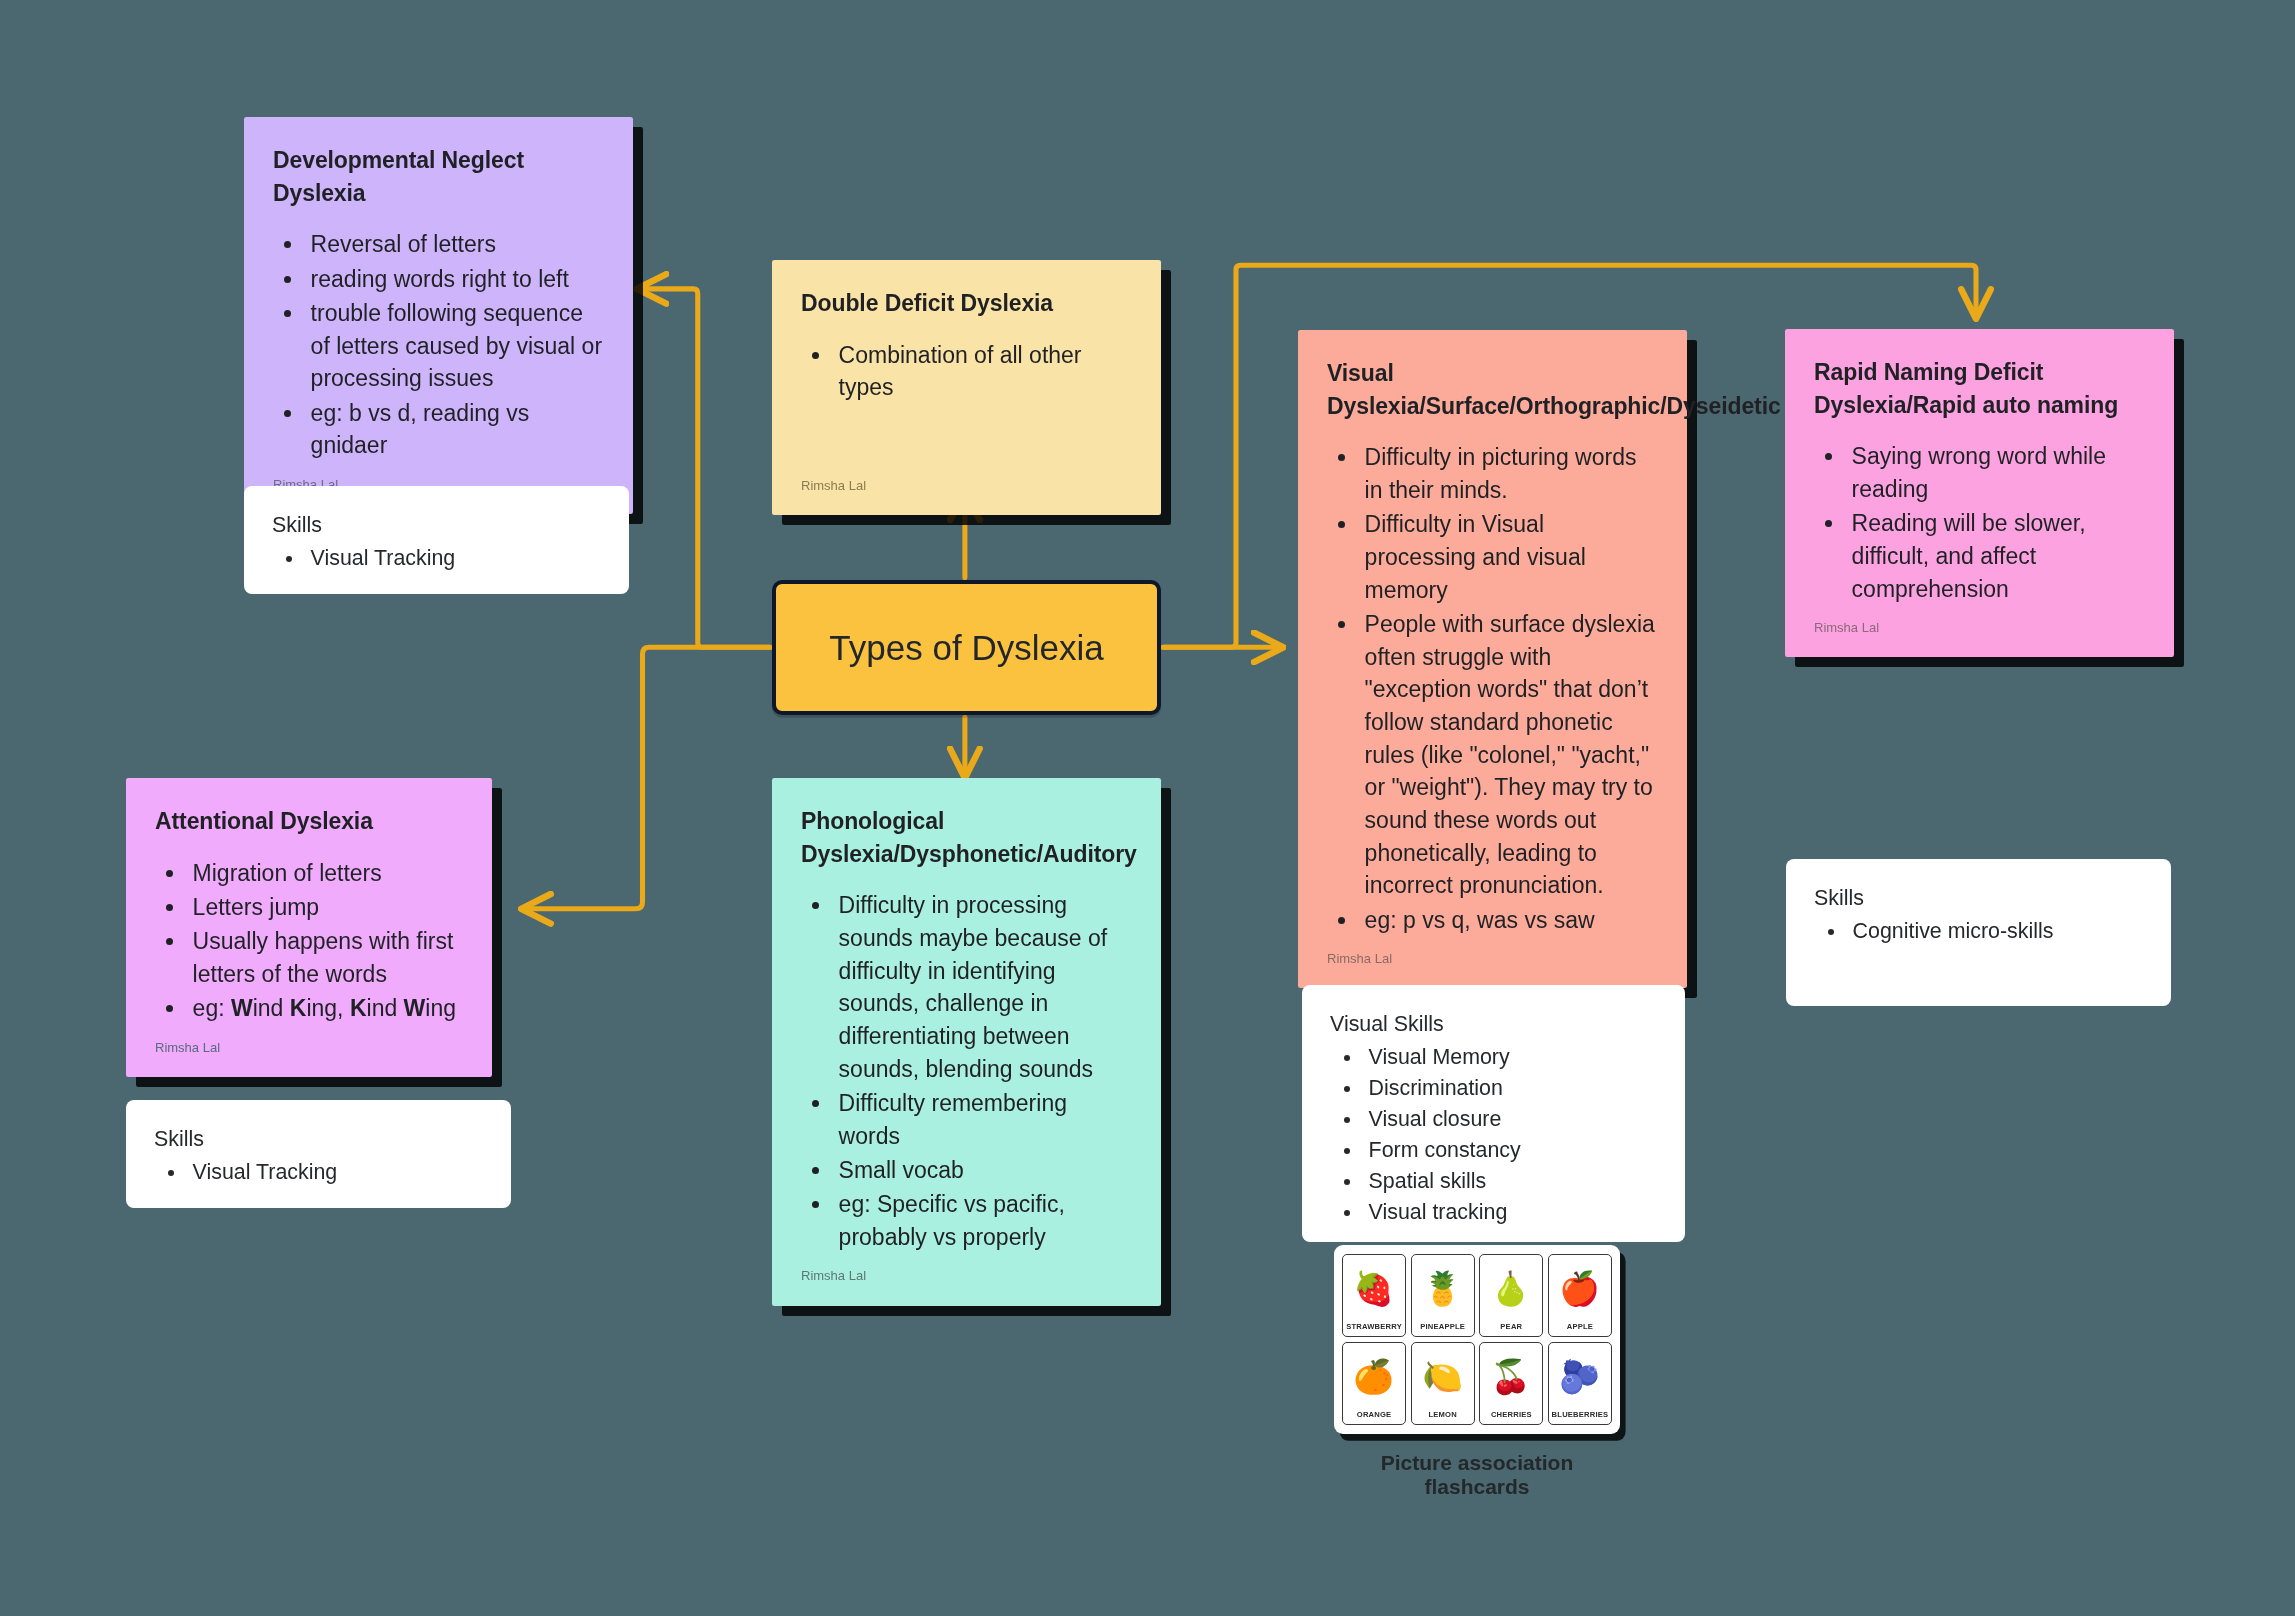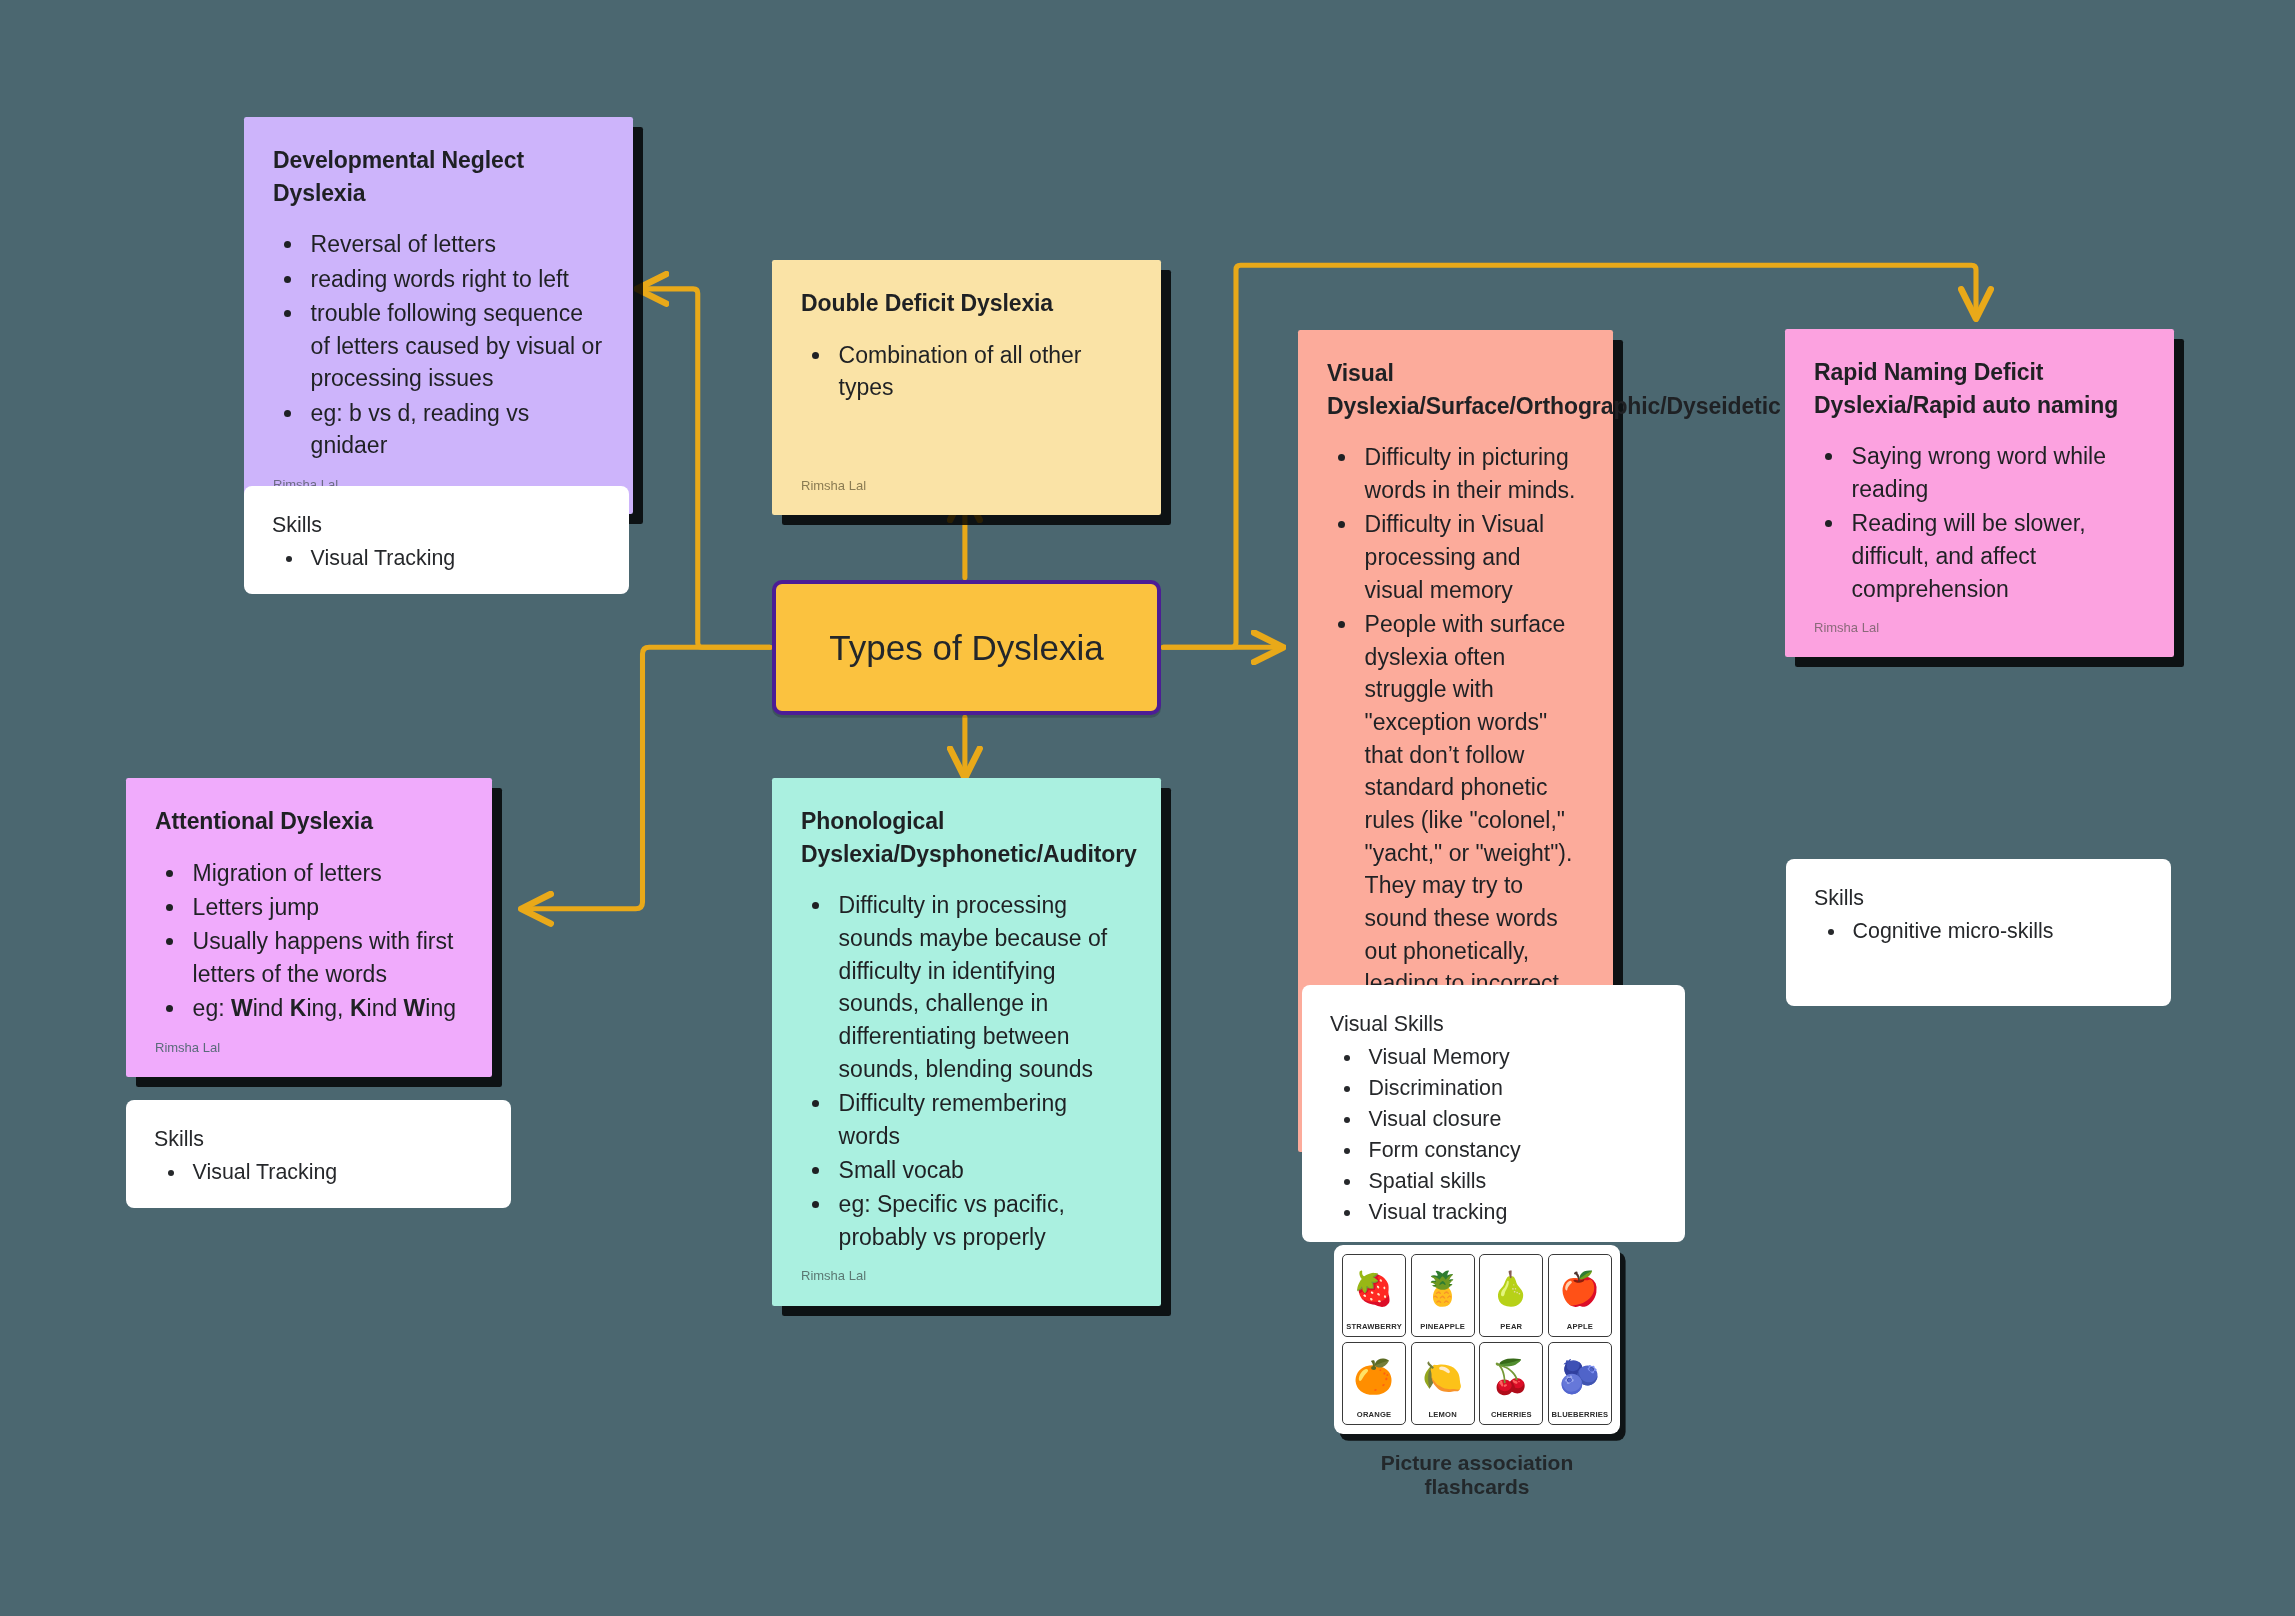--- a/index.html
+++ b/index.html
@@ -57,21 +57,21 @@
   #card-developmental {
     left: 244px; top: 117px; width: 389px;
     background: #cdb4fb; border-radius: 2.3px;
   }
   #card-double {
     left: 772px; top: 260px; width: 389px;
     background: #fae3a6; border-radius: 2.3px;
     min-height: 220px;
   }
   #card-visual {
-    left: 1298px; top: 330px; width: 315px;
+    left: 1298px; top: 330px; width: 389px;
     background: #fcab9b; border-radius: 2.3px;
   }
   #card-rapid {
     left: 1785px; top: 329px; width: 389px;
     background: #fca2e0; border-radius: 2.3px;
   }
   #card-attentional {
     left: 126px; top: 754px; width: 366px;
     background: #f0abfc; border-radius: 2.3px; margin-top: 24px;
   }
@@ -138,21 +138,21 @@
     font-weight: bold;
     color: #23282b;
   }
 
   
   #central-node {
     position: absolute;
     left: 772px; top: 580px;
     width: 389px; height: 135px;
     background: #fbc23f;
-    border: 4px solid #4c1d95;
+    border: 4px solid #0f172a;
     border-radius: 10px;
     display: flex; align-items: center; justify-content: center;
     z-index: 3;
     box-shadow: 0 2.8px 0 rgba(0,0,0,0.18);
   }
   #central-node .label {
     font-size: 35px;
     color: #23272b;
   }
   b.em { font-weight: bold; }

